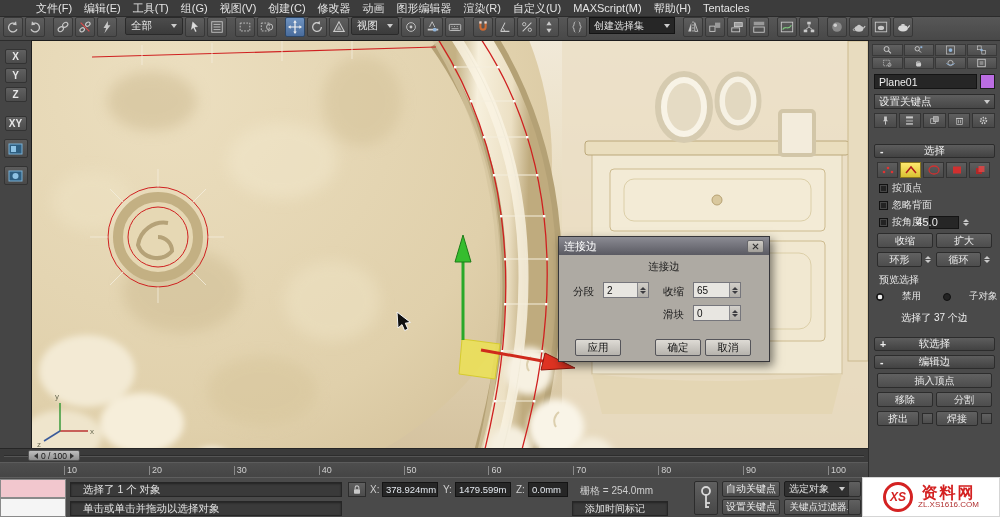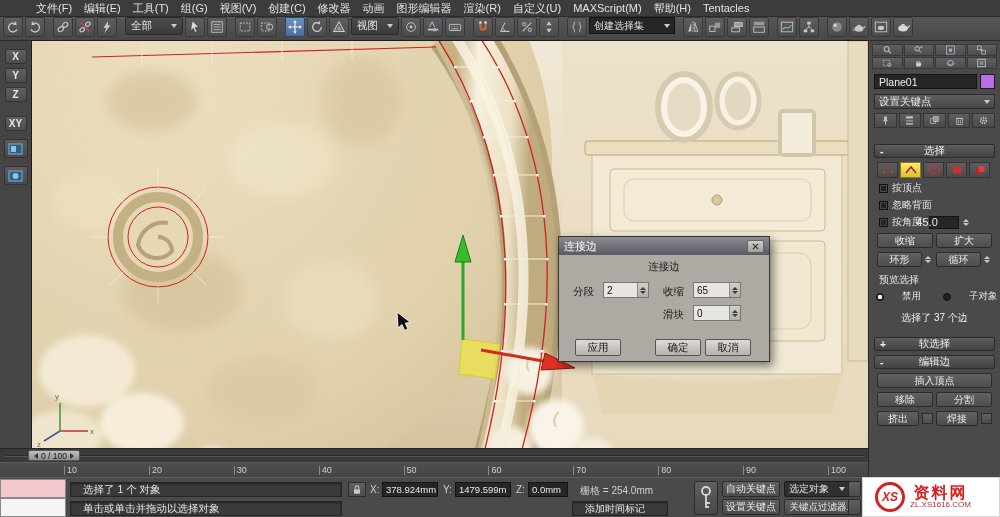--- a/index.html
+++ b/index.html
@@ -106,21 +106,21 @@
 .dlg-group{position:absolute;top:5px;left:0;right:0;text-align:center;}
 .dlbl{position:absolute;white-space:nowrap;}
 .dlg-field{position:absolute;height:16px;background:#e8e6e1;border:1px solid #76767c;display:flex;align-items:center;font-size:10px;color:#111;padding-left:3px;}
 .dspin{margin-left:auto;width:11px;height:100%;background:linear-gradient(#d2cfc9,#b2afa9);border-left:1px solid #8a8a8e;display:flex;flex-direction:column;align-items:center;justify-content:center;gap:1px;}
 .dspin i{display:block;width:0;height:0;border-left:3px solid transparent;border-right:3px solid transparent;}
 .dspin .u{border-bottom:3px solid #3c3c40;}
 .dspin .d{border-top:3px solid #3c3c40;}
 .dlg-btn{position:absolute;top:84px;width:46px;height:17px;background:linear-gradient(#dedbd5,#b6b3ad);border:1px solid #55555a;border-radius:2px;display:flex;align-items:center;justify-content:center;color:#111;font-size:10.5px;}
 
 
-.watermark{position:absolute;right:0;bottom:0;width:138px;height:40px;background:#ffffff;z-index:60;display:flex;align-items:center;padding:2px 12px;gap:5px;border:1px solid #d5d5d5;}
+.watermark{position:absolute;right:0;bottom:0;width:138px;height:40px;background:#ffffff;z-index:60;display:flex;align-items:center;padding:2px 20px;gap:5px;border:1px solid #d5d5d5;}
 .wm-badge{width:30px;height:30px;border:3px solid #d42222;border-radius:50%;display:flex;align-items:center;justify-content:center;color:#d42222;font-weight:bold;font-style:italic;font-size:12px;flex:0 0 auto;}
 .wm-right{display:flex;flex-direction:column;align-items:center;line-height:1.1;}
 .wm-brand{color:#d42222;font-size:16px;font-weight:bold;letter-spacing:2px;}
 .wm-site{color:#b03030;font-size:8px;}
 </style>
 </head>
 <body>
 
 <div class="app">
 

